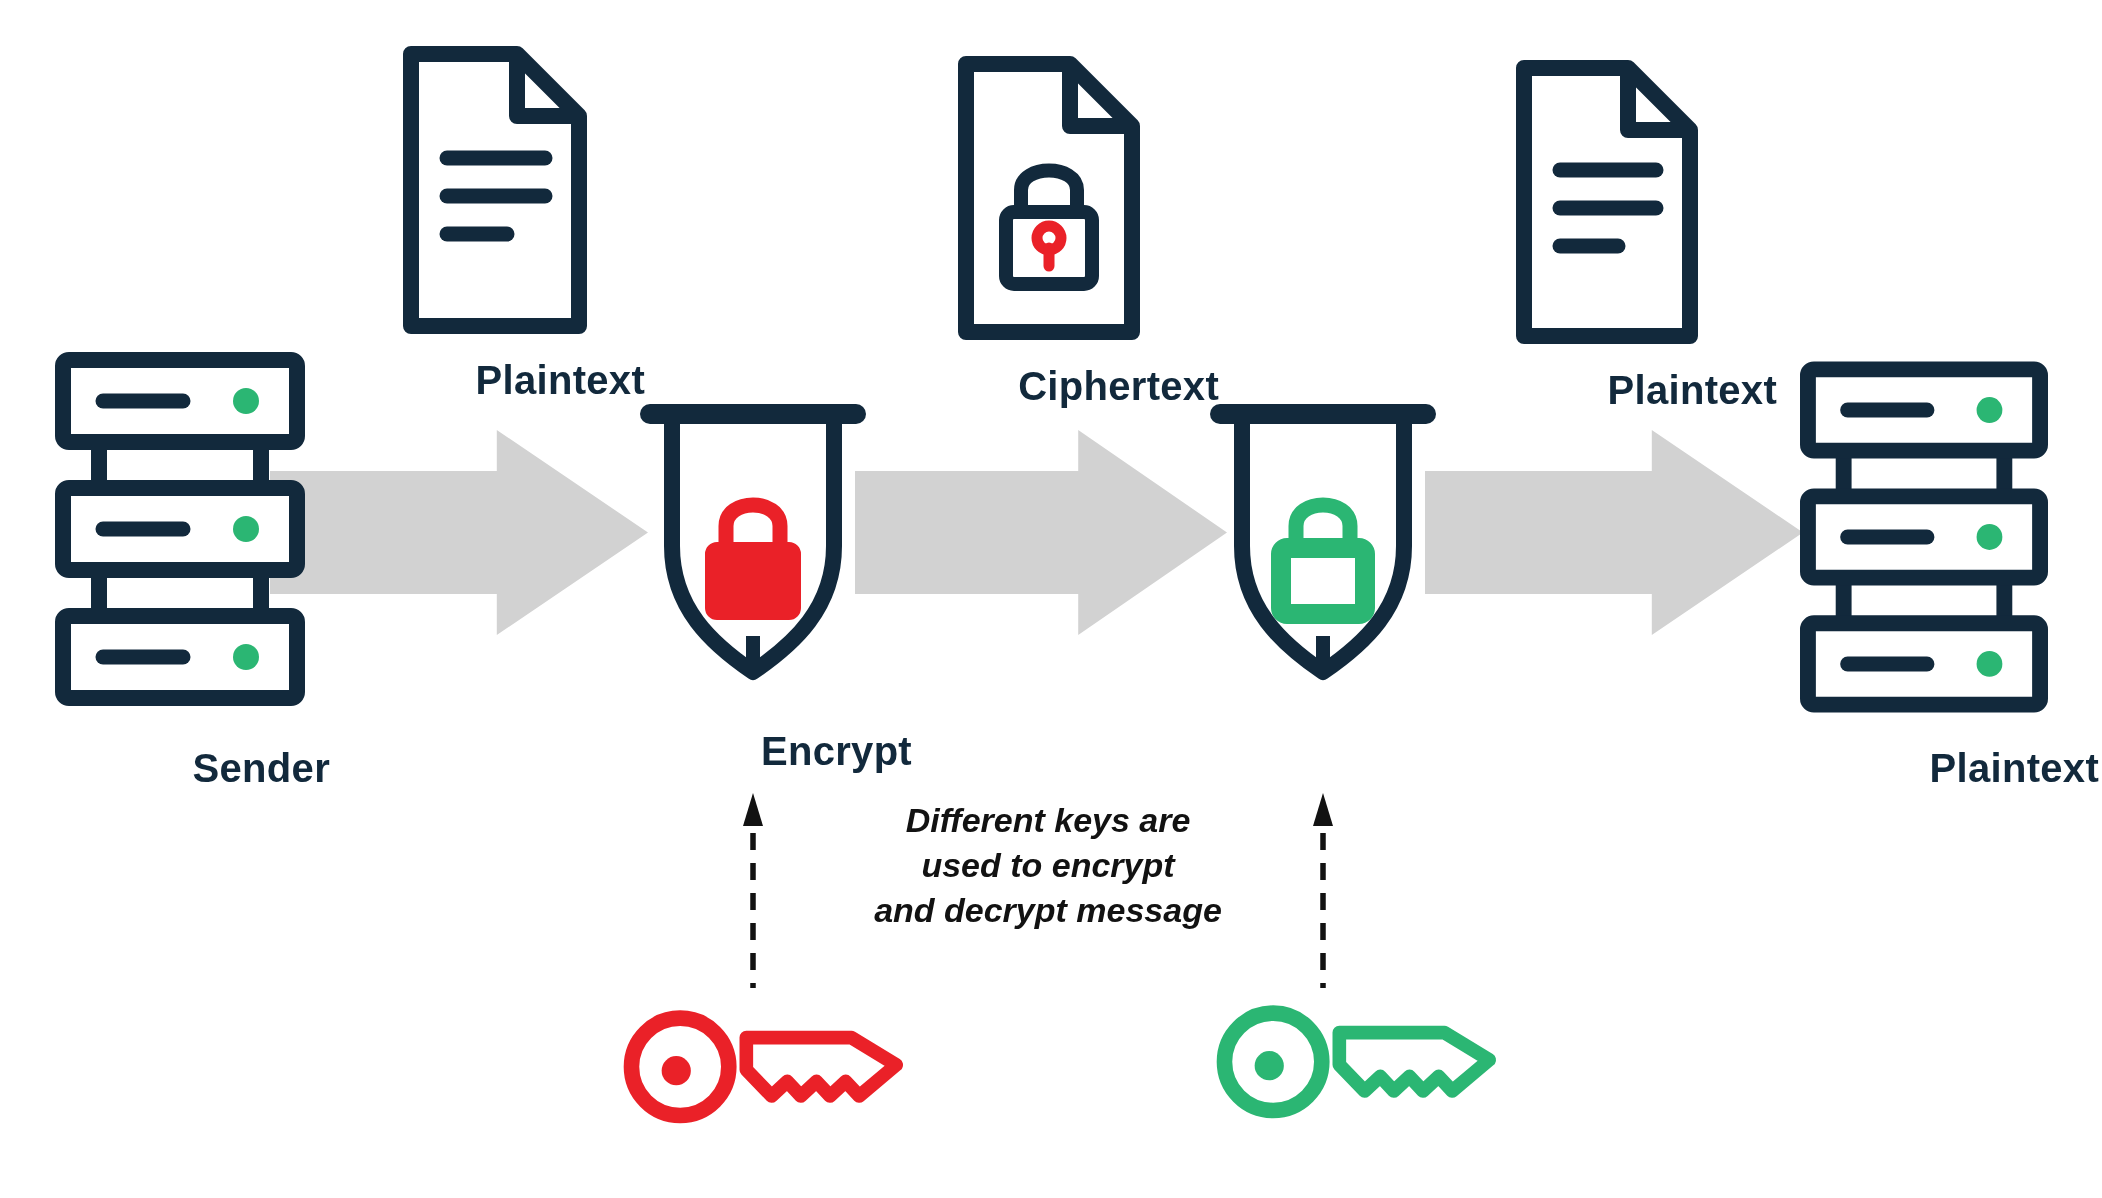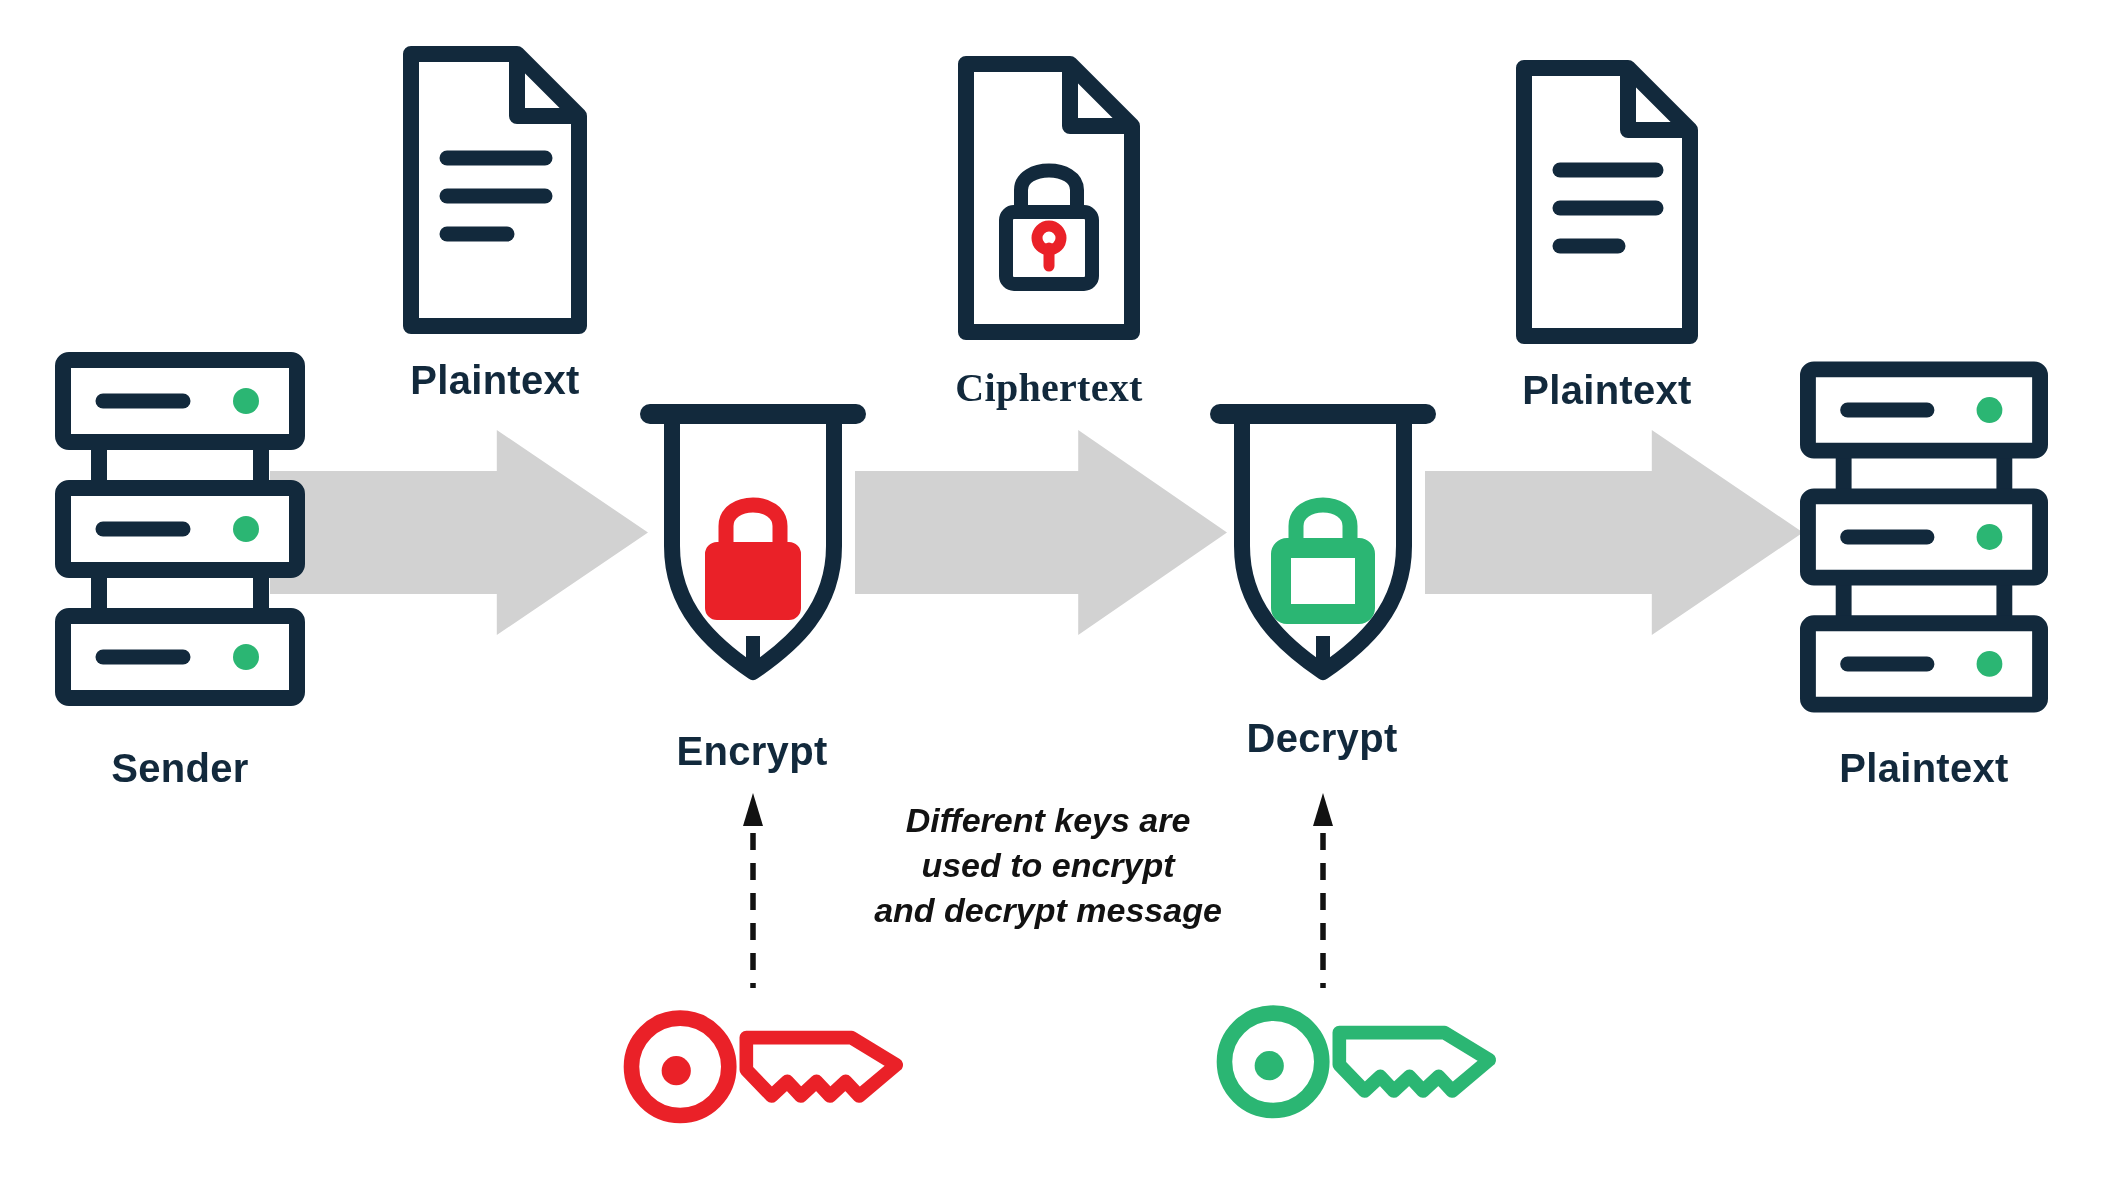--- a/index.html
+++ b/index.html
@@ -15,21 +15,21 @@
   .canvas{ position:relative; width:2102px; height:1198px; background:#fff; overflow:hidden; }
   .abs{ position:absolute; }
   .z1{ z-index:1; } .z2{ z-index:2; }
 
   .flow-arrow{
     background:var(--gray);
     clip-path:polygon(0 20%, 60% 20%, 60% 0, 100% 50%, 60% 100%, 60% 80%, 0 80%);
   }
 
   .node-label{
-    position:absolute; text-align:center; font-weight:bold;
+    position:absolute; text-align:right; font-weight:bold;
     font-size:40px; color:var(--navy); letter-spacing:0.3px; z-index:3;
   }
   .annotation{
     position:absolute; text-align:center; font-weight:bold; font-style:italic;
     font-size:34px; color:var(--ink); white-space:pre-line; line-height:1.32; z-index:3;
   }
 
   svg{ display:block; width:100%; height:100%; overflow:visible; }
 
   
@@ -105,32 +105,31 @@
   <div class="abs z2" style="left:950px; top:52px; width:198px; height:292px;">
     <svg viewBox="0 0 198 292">
       <path class="outl" d="M16,12 H120 L182,74 V280 H16 Z"></path>
       <path class="sn16" d="M120,12 V74 H182"></path>
       <path class="sn14" d="M71,160 V138 C71,112 127,112 127,138 V160"></path>
       <rect class="outl14" x="56" y="160" width="86" height="72" rx="8"></rect>
       <circle class="keyhole-red" cx="99" cy="186" r="12"></circle>
       <line class="keyhole-red" x1="99" y1="196" x2="99" y2="214"></line>
     </svg>
   </div>
-  <div class="node-label" style="left:879px; top:364px; width:340px;font-family:Liberation Serif, serif;">Ciphertext</div>
+  <div class="node-label" style="left:879px; top:364px; width:340px;">Ciphertext</div>
 
   <div class="abs z2" style="left:1212px; top:396px; width:222px; height:302px;">
     <svg viewBox="0 0 222 302">
       <path class="outl" d="M30,18 L30,150 C30,212 70,248 111,276 C152,248 192,212 192,150 L192,18 Z"></path>
       <line class="topbar" x1="8" y1="18" x2="214" y2="18"></line>
       <line class="sn14" x1="111" y1="240" x2="111" y2="272"></line>
       <path class="lock-grn-sh" d="M84,152 V130 C84,102 138,102 138,130 V152"></path>
       <rect class="lock-grn-body" x="69" y="152" width="84" height="66" rx="6"></rect>
     </svg>
   </div>
-  <div class="node-label" style="left:1162px; top:716px; width:320px;">Decrypt</div>
 
   <div class="abs z2" style="left:1508px; top:56px; width:198px; height:292px;">
     <svg viewBox="0 0 198 292">
       <path class="outl" d="M16,12 H120 L182,74 V280 H16 Z"></path>
       <path class="sn16" d="M120,12 V74 H182"></path>
       <line class="tline" x1="52" y1="114" x2="148" y2="114"></line>
       <line class="tline" x1="52" y1="152" x2="148" y2="152"></line>
       <line class="tline" x1="52" y1="190" x2="110" y2="190"></line>
     </svg>
   </div>

